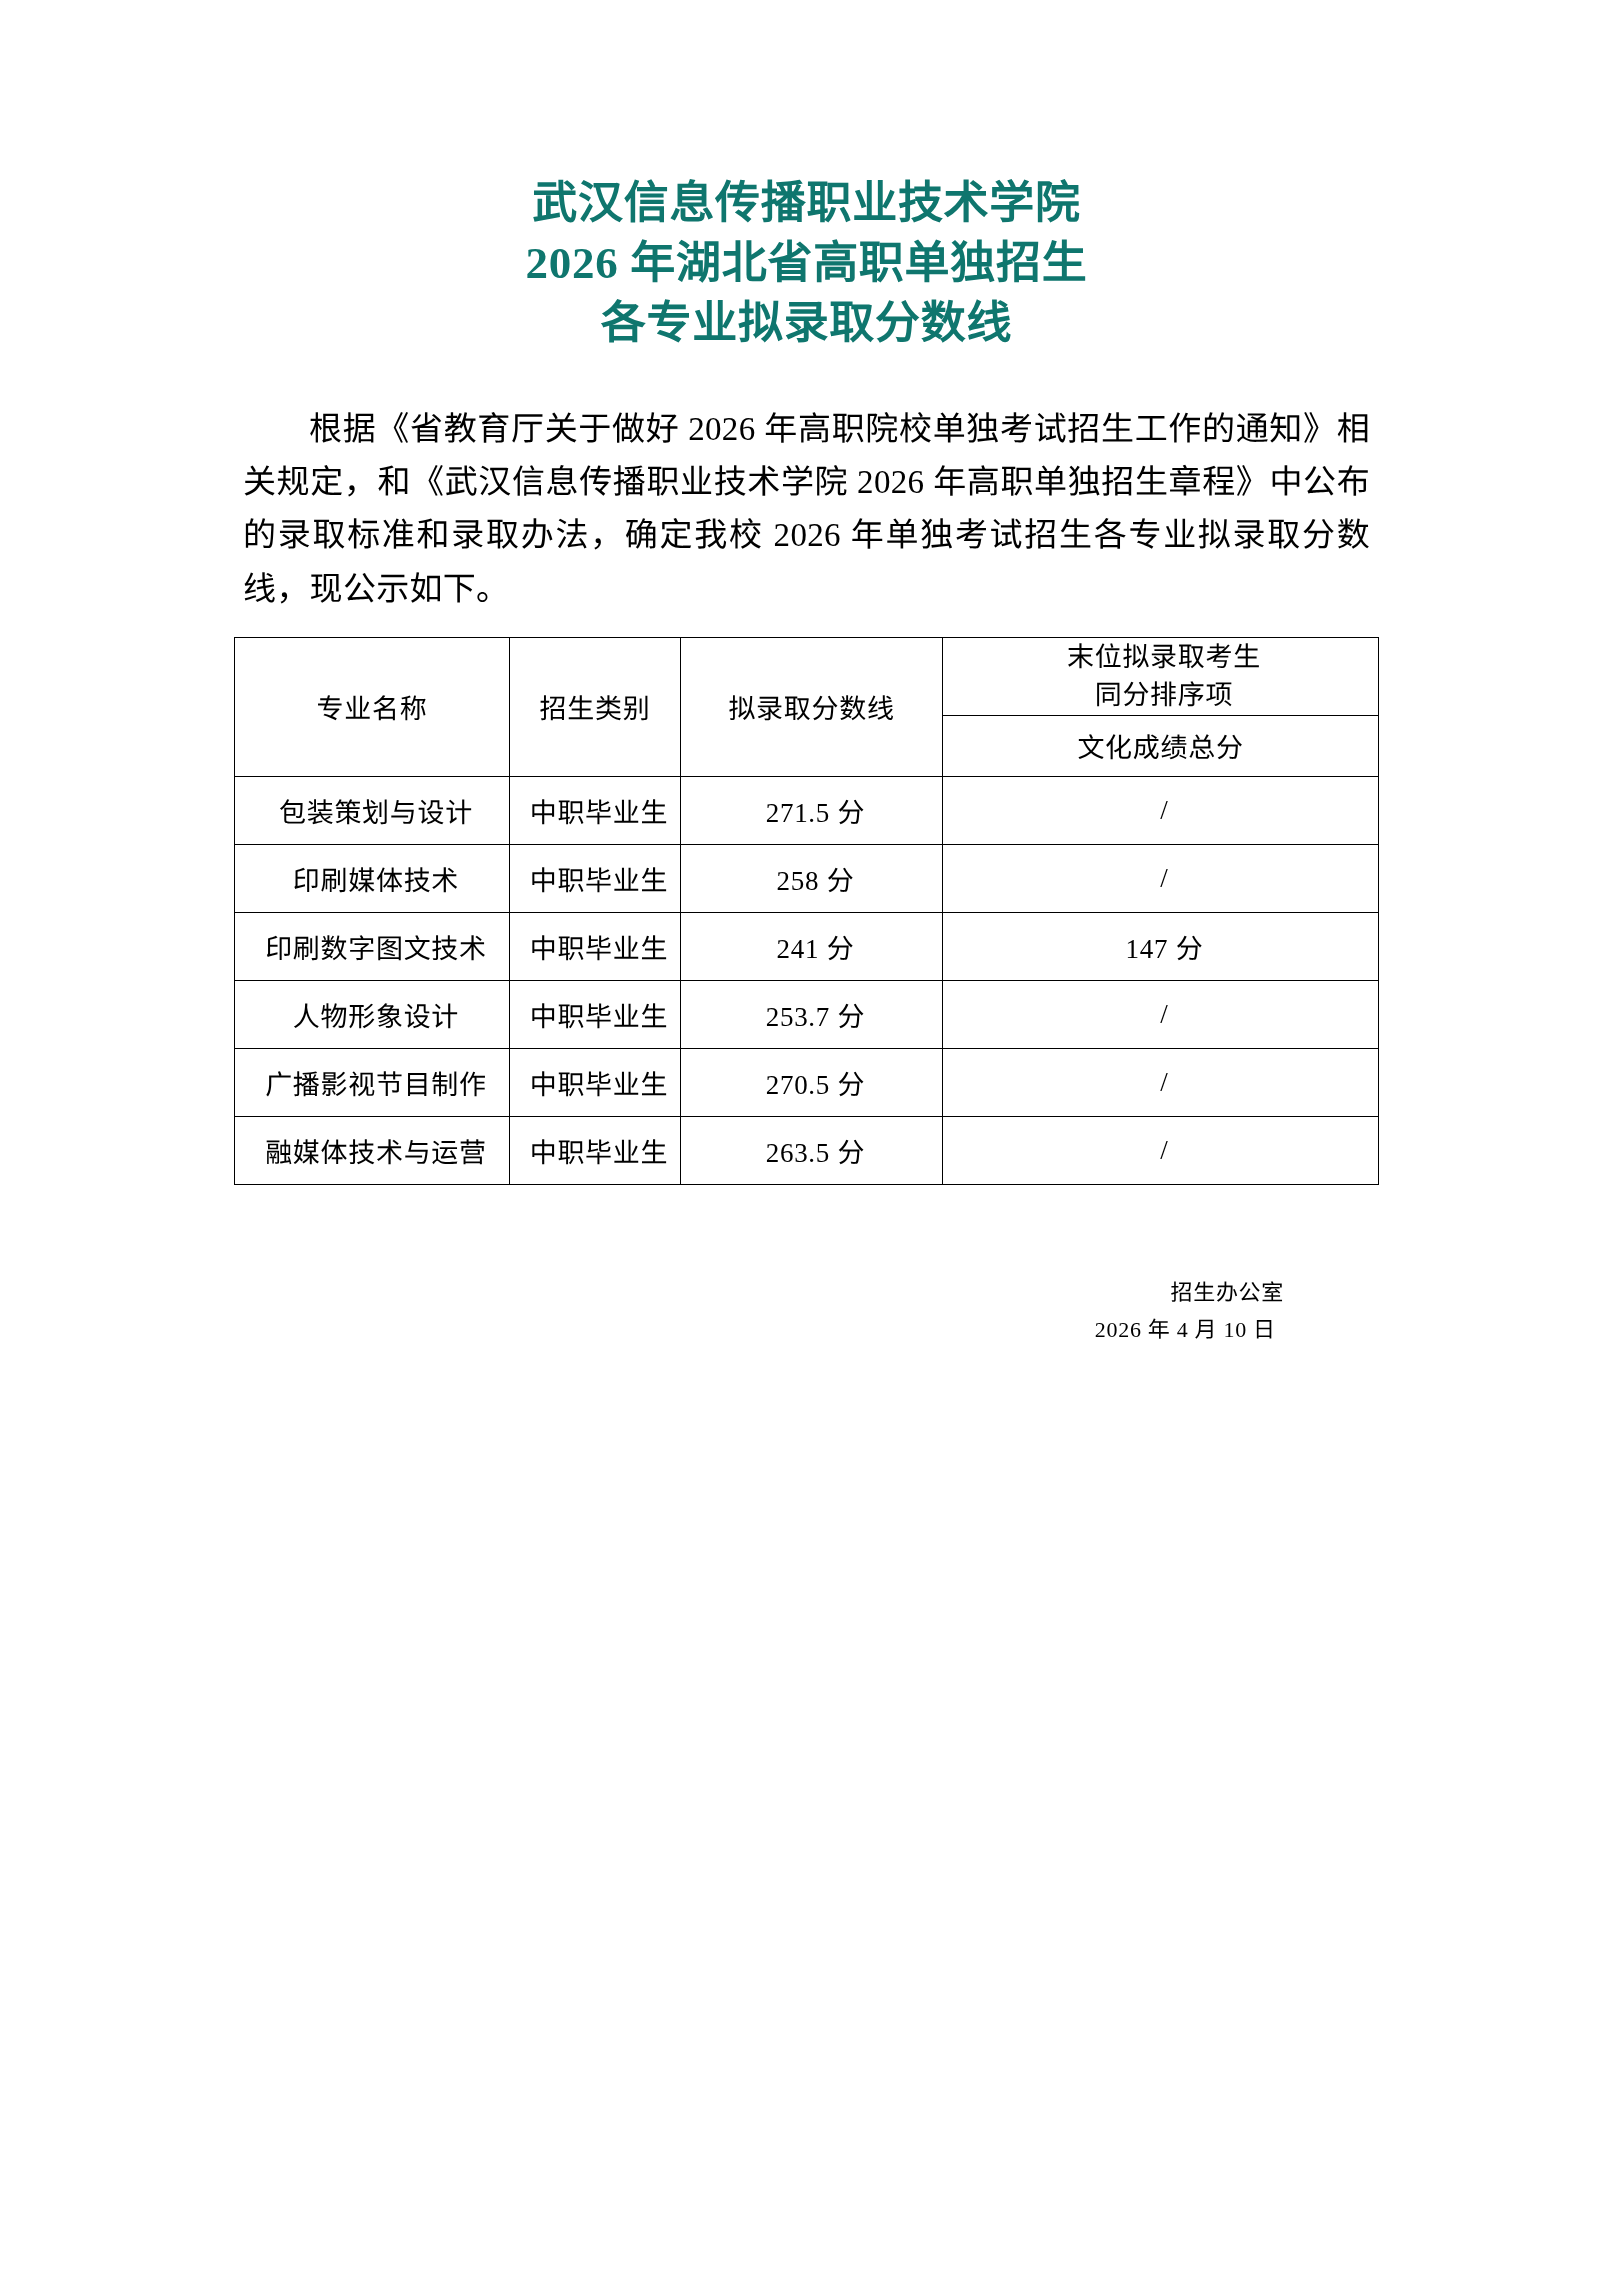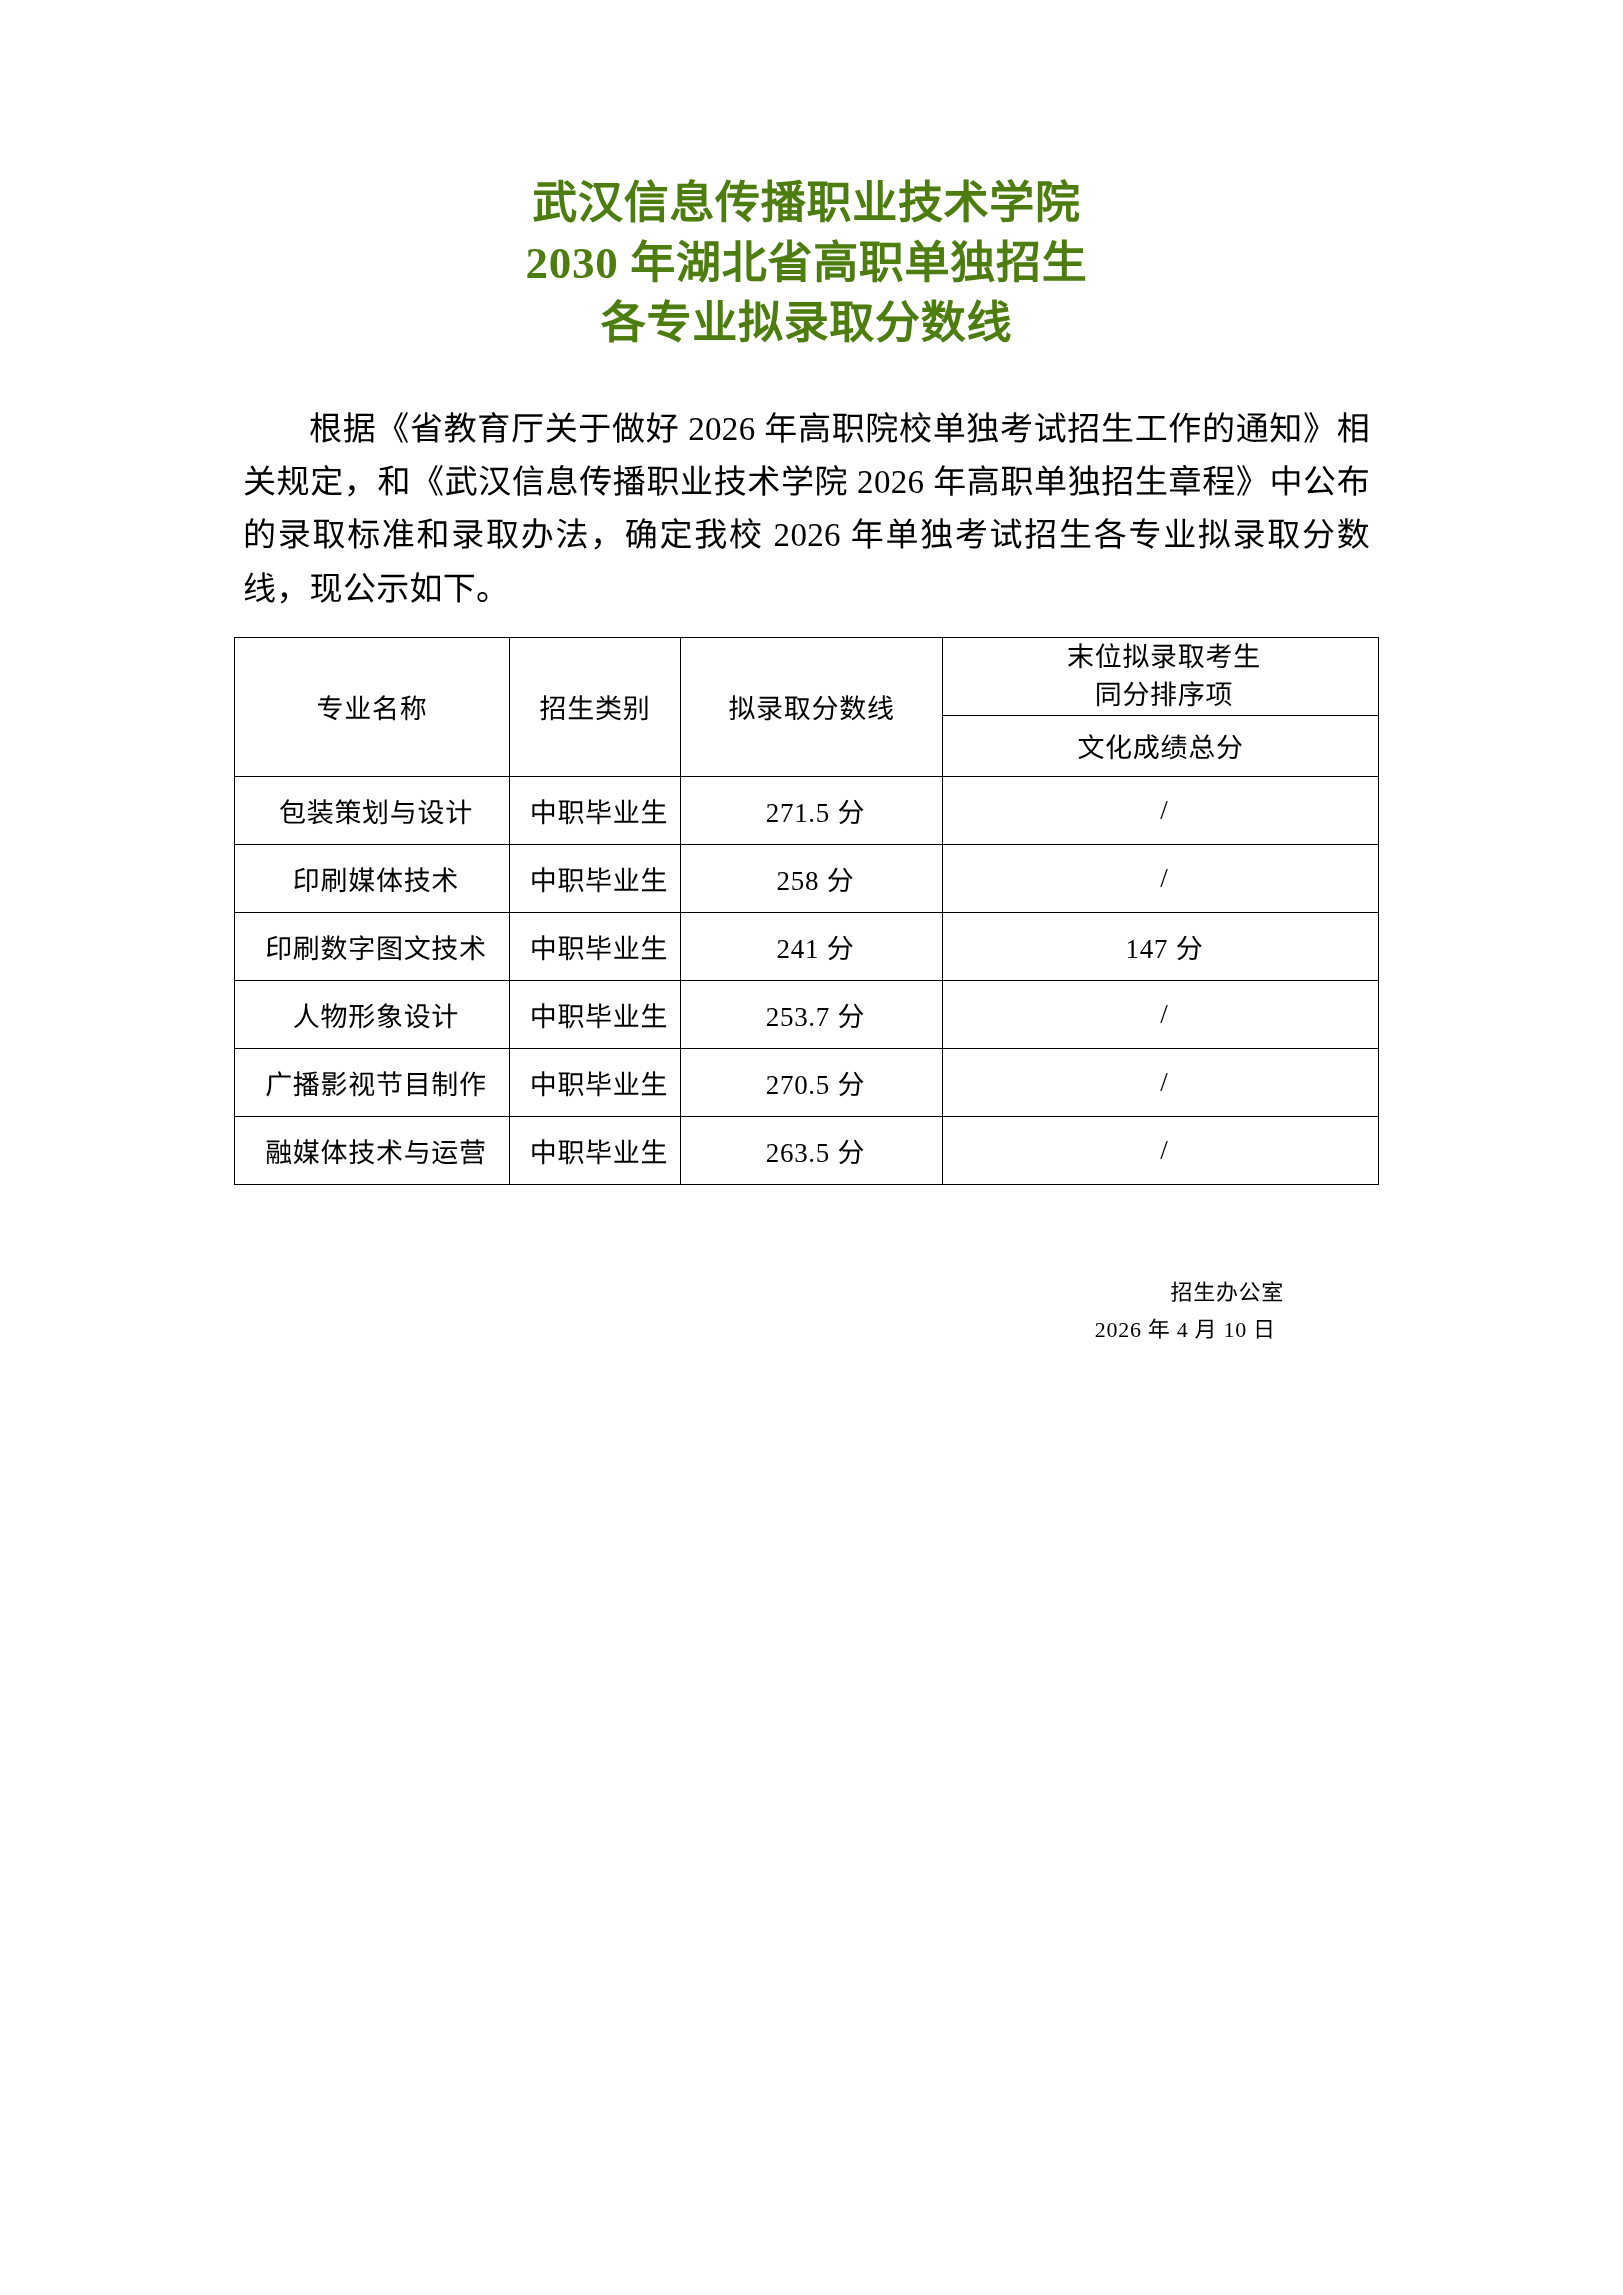--- a/index.html
+++ b/index.html
@@ -31,21 +31,21 @@
   
   .doc-title {
     margin: 0;
     padding-top: 174px;
     text-align: center;
     font-family: "Liberation Serif", "DejaVu Serif", serif;
     font-weight: bold;
     font-size: 45px;
     line-height: 1.33;
     letter-spacing: 0.7px;
-    color: #4d7c0f;
+    color: #0f766e;
   }
   .doc-title .tline {
     display: block;
     white-space: nowrap;
   }
 
   
   .body-block {
     margin-top: 49px;
   }
@@ -132,21 +132,21 @@
   .signature .sig-date { padding-right: 8.2px; }
 </style>
 </head>
 <body>
 
 <div class="page">
   <div class="content">
 
     <h1 class="doc-title">
       <span class="tline">武汉信息传播职业技术学院</span>
-      <span class="tline">2030 年湖北省高职单独招生</span>
+      <span class="tline">2026 年湖北省高职单独招生</span>
       <span class="tline">各专业拟录取分数线</span>
     </h1>
 
     <div class="body-block">
       <p class="para indent">根据《省教育厅关于做好 2026 年高职院校单独考试招生工作的通知》相关规定，和《武汉信息传播职业技术学院 2026 年高职单独招生章程》中公布的录取标准和录取办法，确定我校 2026 年单独考试招生各专业拟录取分数线，现公示如下。</p>
     </div>
 
     <div class="table-wrap">
       <table class="score-table">
         <colgroup>

